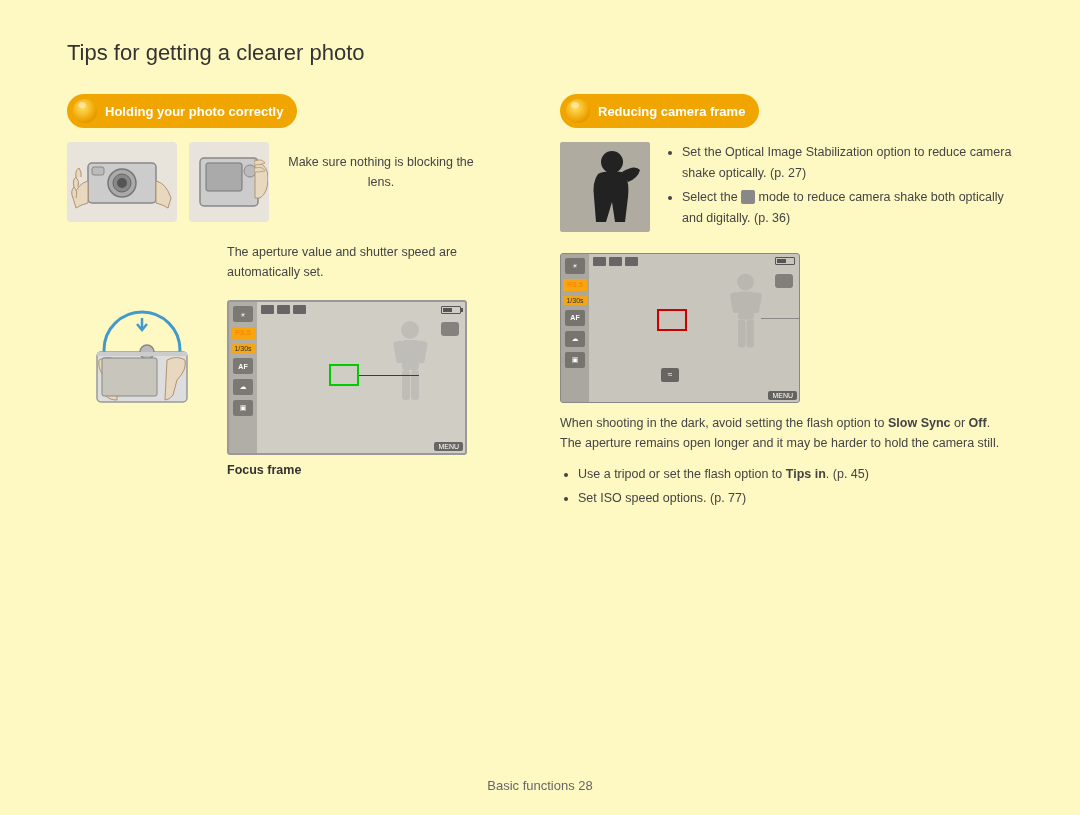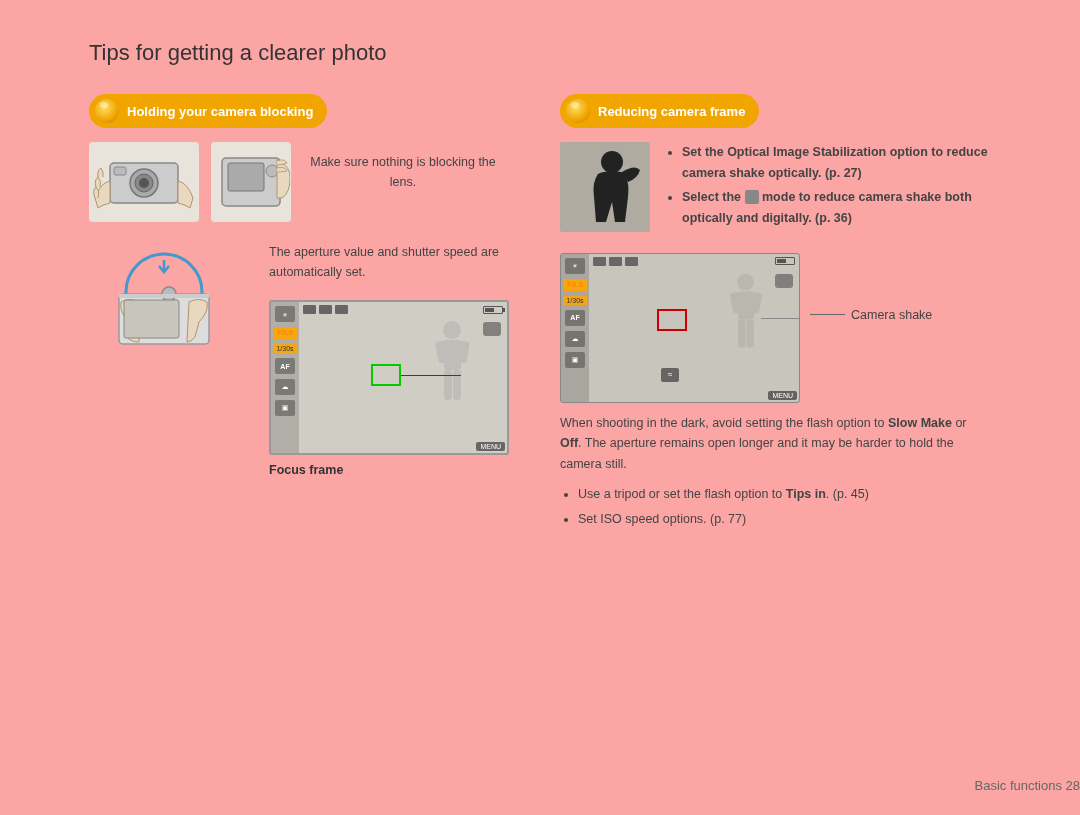--- a/index.html
+++ b/index.html
@@ -9,22 +9,22 @@
       font-size: 13px;
       color: #333;
       width: 1080px;
       height: 815px;
       overflow: hidden;
       position: relative;
     }
     .page {
       width: 1080px;
       height: 815px;
-      background-color: #fca5a5;
-      padding: 40px 89px;
+      background-color: #fef9c3;
+      padding: 40px 67px;
       position: relative;
     }
     .page-title {
       font-size: 22px;
       font-weight: 300;
       color: #333;
       margin-bottom: 28px;
       font-family: Arial, sans-serif;
     }
     .content-grid {
@@ -95,22 +95,22 @@
     .section-text {
       font-size: 12.5px;
       color: #444;
       line-height: 1.6;
       max-width: 200px;
       padding-top: 10px;
     }
     
     .half-press-content {
       display: flex;
-      gap: 25px;
-      align-items: flex-start;
+      gap: 5px;
+      align-items: center;
     }
     
     .screen-mockup {
       width: 240px;
       height: 155px;
       background: #d0cdc5;
       border: 2px solid #999;
       border-radius: 3px;
       position: relative;
       overflow: hidden;
@@ -201,21 +201,20 @@
     
     .camera-shake-label {
       font-size: 12.5px;
       color: #444;
     }
     
     .reducing-content {
       display: flex;
       gap: 14px;
       align-items: flex-start;
-      font-weight: bold;
     }
     .person-silhouette {
       width: 90px;
       height: 90px;
       flex-shrink: 0;
       background: #b0aba0;
       border-radius: 3px;
       overflow: hidden;
       position: relative;
     }
@@ -229,21 +228,21 @@
       display: flex;
       align-items: flex-start;
       gap: 10px;
     }
     
     .page-footer {
       position: absolute;
       bottom: 22px;
       left: 0;
       right: 0;
-      text-align: right;
+      text-align: center;
       font-size: 13px;
       color: #666;
       margin-top: 24px;
     }
     
     .shutter-hand-drawing {
       width: 155px;
       height: 130px;
       position: relative;
     }
@@ -277,21 +276,21 @@
 <div class="page">
   <h1 class="page-title">Tips for getting a clearer photo</h1>
 
   <div class="content-grid">
 
     <div>
 
       <div class="section">
         <div class="section-header">
           <div class="section-header-icon"></div>
-          <span>Holding your camera blocking</span>
+          <span>Holding your photo correctly</span>
         </div>
         <div class="camera-holding-illus">
 
           <div class="illus-placeholder camera-front">
             <svg width="108" height="78" viewBox="0 0 108 78">
 
               <rect x="20" y="20" width="68" height="40" rx="4" fill="#ccc" stroke="#888" stroke-width="1.5"></rect>
               <circle cx="54" cy="40" r="14" fill="#aaa" stroke="#777" stroke-width="1.5"></circle>
               <circle cx="54" cy="40" r="9" fill="#888" stroke="#666" stroke-width="1"></circle>
               <circle cx="54" cy="40" r="5" fill="#555"></circle>
@@ -477,28 +476,24 @@
                 <span style="font-size:8px;color:white;">≈</span>
               </div>
 
               <div style="position:absolute;right:6px;top:20px;width:18px;height:14px;background:rgba(80,80,80,0.6);border-radius:3px;"></div>
 
               <div class="screen-menu-bar">MENU</div>
 
               <div style="position:absolute;top:64px;left:200px;width:40px;height:1px;background:#888;z-index:10;"></div>
             </div>
 
-            <div style="display:flex;align-items:center;margin-left:0;padding-top:55px;">
-              <div style="width:35px;height:1px;background:#666;margin-right:6px;"></div>
-              <span class="camera-shake-label">Camera shake</span>
-            </div>
           </div>
 
           <p class="when-text-block">
-            When shooting in the dark, avoid setting the flash option to <span class="bold-text">Slow Make</span> or <span class="bold-text">Off</span>. The aperture remains open longer and it may be harder to hold the camera still.
+            When shooting in the dark, avoid setting the flash option to <span class="bold-text">Slow Sync</span> or <span class="bold-text">Off</span>. The aperture remains open longer and it may be harder to hold the camera still.
           </p>
           <ul class="bullet-list">
             <li>Use a tripod or set the flash option to <span class="bold-text">Tips in</span>. (p. 45)</li>
             <li>Set ISO speed options. (p. 77)</li>
           </ul>
         </div>
       </div>
 
     </div>
 

